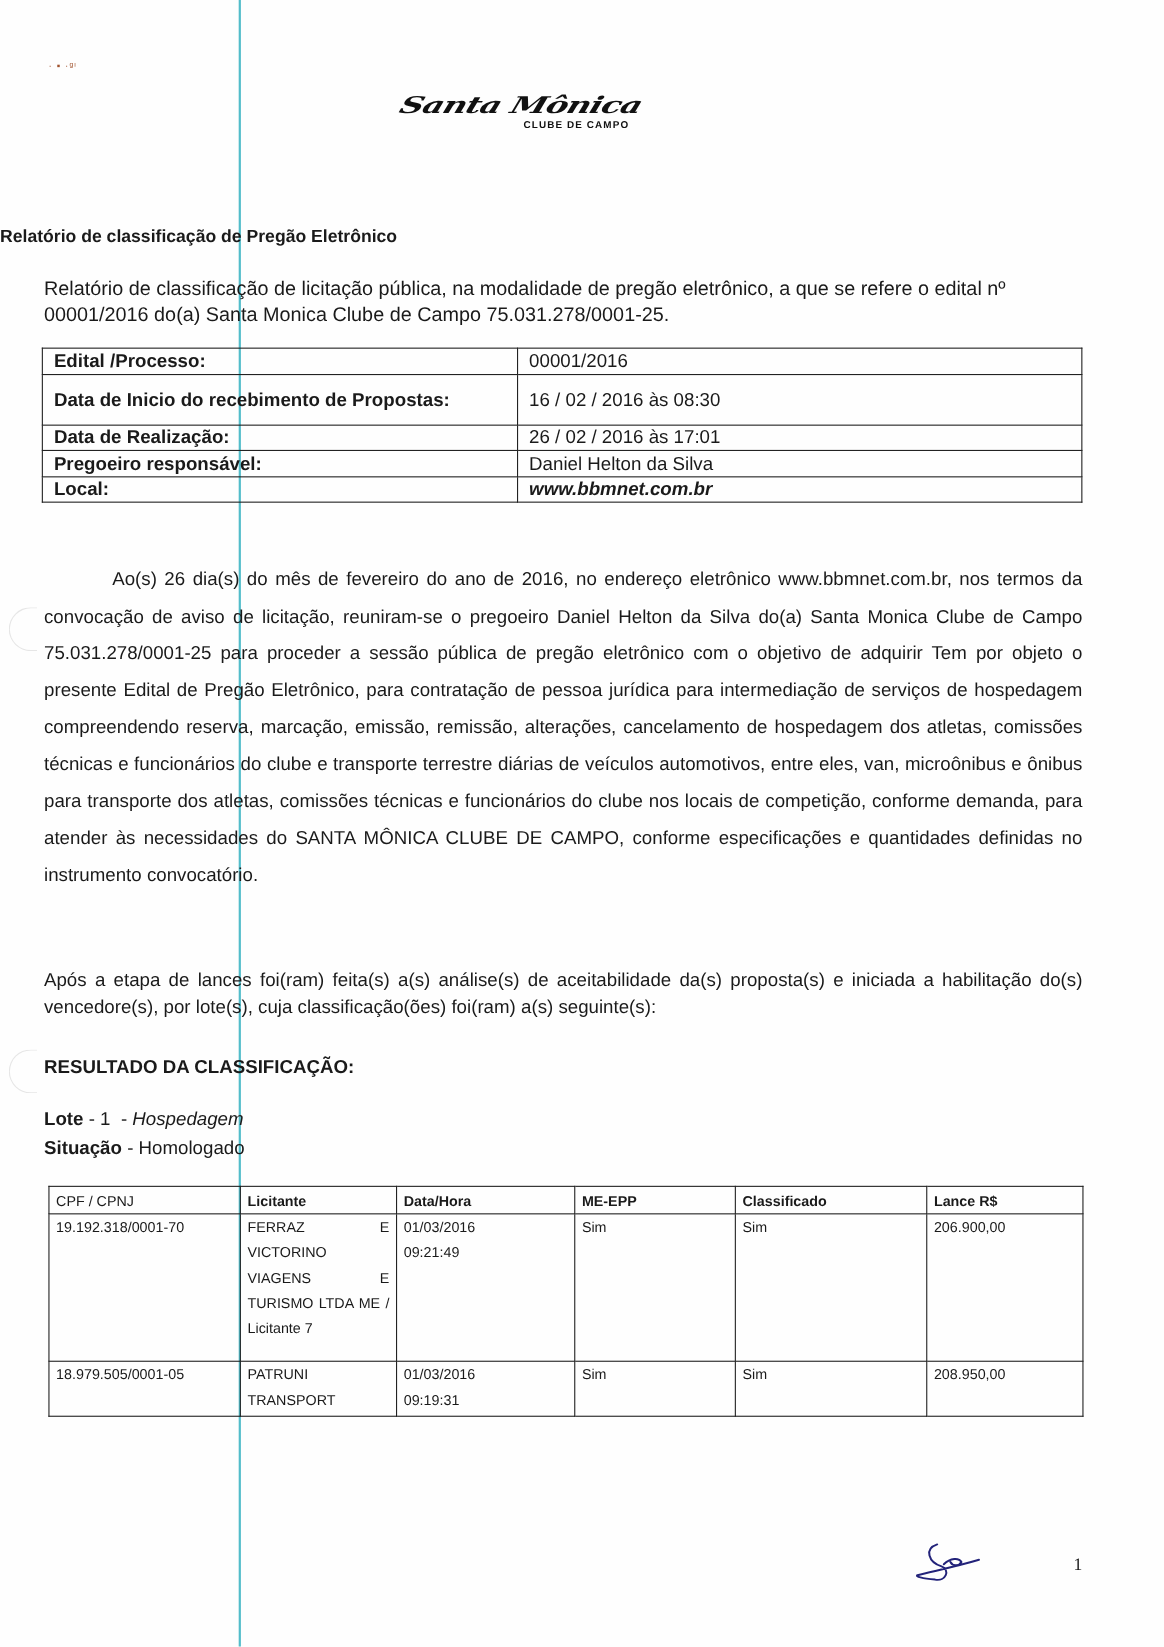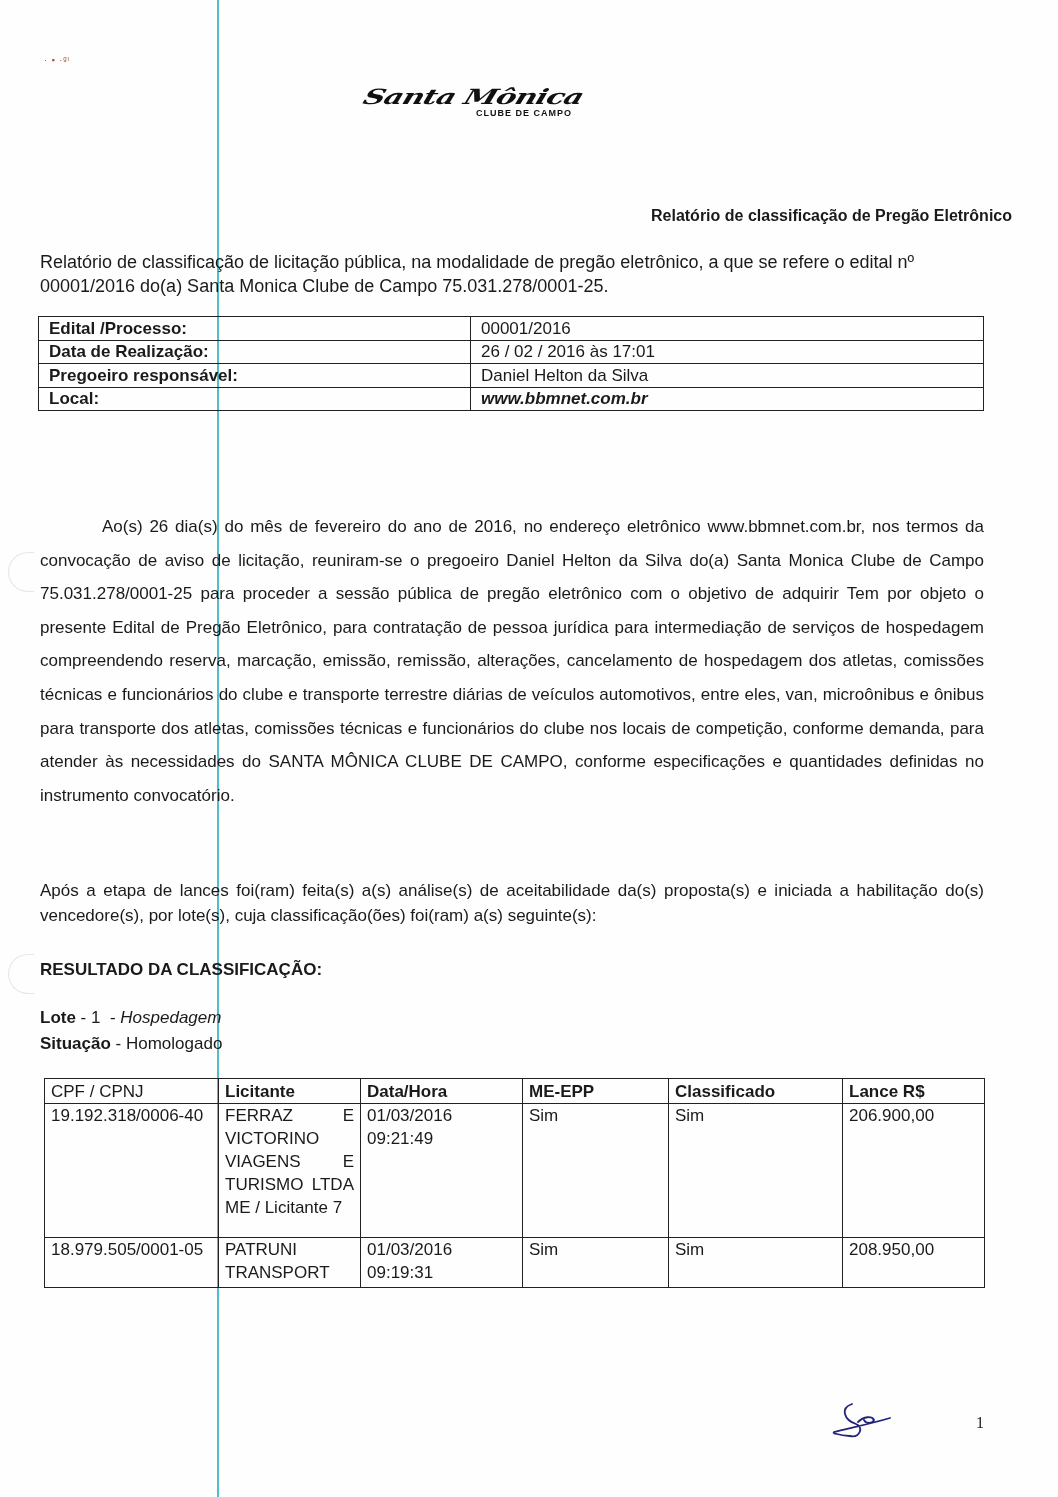--- a/index.html
+++ b/index.html
@@ -7,42 +7,42 @@
   body { position: relative; font-family: "Liberation Sans", sans-serif; color: #1a1a1a; }
 
   .scan-line { position: absolute; left: 217px; top: 0; width: 2px; height: 1497px; background: #3fb6c4; opacity: 0.9; }
   .speck { position: absolute; left: 44px; top: 55px; font-size: 9px; color: #a0522d; letter-spacing: 1px; }
   .punch { position: absolute; width: 26px; height: 40px; border: 1px solid #e6e6e6; border-right: none; border-radius: 20px 0 0 20px; }
 
   .logo { position: absolute; left: 368px; top: 84px; width: 300px; height: 36px; }
   .logo-script { position: absolute; left: 0; top: 0; font-family: "DejaVu Serif", serif; font-style: italic; font-weight: bold; font-size: 30px; letter-spacing: -1px; color: #111; transform: skewX(-18deg) scaleY(0.7); transform-origin: left top; white-space: nowrap; }
   .logo-sub { position: absolute; left: 108px; top: 24px; font-size: 9px; font-weight: bold; letter-spacing: 1px; color: #111; }
 
-  .title { position: absolute; left: 0; width: 1012px; top: 207px; text-align: right; font-weight: bold; font-size: 16px; }
+  .title { position: absolute; left: 0; width: 1012px; top: 207px; text-align: left; font-weight: bold; font-size: 16px; }
 
   .intro { position: absolute; left: 40px; top: 250px; width: 944px; font-size: 18px; line-height: 24px; }
 
   table { border-collapse: collapse; }
   .info-table { position: absolute; left: 38px; top: 316px; width: 946px; font-size: 17px; }
   .info-table td { border: 1.5px solid #222; padding: 0 10px; vertical-align: middle; line-height: 22px; }
   .info-table td.lbl { width: 432px; font-weight: bold; }
   .info-table td.justify { text-align: justify; text-align-last: left; }
   .italic-bold { font-style: italic; font-weight: bold; }
 
   .para { position: absolute; left: 40px; top: 510px; width: 944px; font-size: 17px; line-height: 33.6px; text-align: justify; }
   .para .indent { display: inline-block; width: 62px; }
 
   .after { position: absolute; left: 40px; top: 878px; width: 944px; font-size: 17px; line-height: 25px; text-align: justify; }
 
   .result-heading { position: absolute; left: 40px; top: 960px; font-size: 17px; font-weight: bold; }
   .lote { position: absolute; left: 40px; top: 1005px; font-size: 17px; line-height: 26px; }
   .lote b { font-weight: bold; }
   .lote i { font-style: italic; }
 
-  .res-table { position: absolute; left: 44px; top: 1078px; width: 940px; font-size: 17px; table-layout: fixed; }
+  .res-table { position: absolute; left: 44px; top: 1078px; width: 940px; font-size: 13px; table-layout: fixed; }
   .res-table th, .res-table td { border: 1.5px solid #222; padding: 0 6px; vertical-align: top; line-height: 23px; text-align: left; }
   .res-table th { font-weight: bold; padding-top: 1px; }
   .res-table td.lic { text-align: justify; text-align-last: left; }
   .res-table td.cpf { word-break: break-all; }
 
   .signature { position: absolute; left: 830px; top: 1402px; width: 70px; height: 40px; }
   .page-num { position: absolute; left: 976px; top: 1414px; font-family: "Liberation Serif", serif; font-size: 16px; }
 </style>
 </head>
 <body>
@@ -59,20 +59,24 @@
 
 <div class="title">Relatório de classificação de Pregão Eletrônico</div>
 
 <div class="intro">Relatório de classificação de licitação pública, na modalidade de pregão eletrônico, a que se refere o edital nº 00001/2016 do(a) Santa Monica Clube de Campo 75.031.278/0001-25.</div>
 
 <table class="info-table">
   <tbody>
   <tr style="height:24px">
     <td class="lbl">Edital /Processo:</td>
     <td>00001/2016</td>
+  </tr>
+  <tr style="height:46px">
+    <td class="lbl justify">Data de Inicio do recebimento de Propostas:</td>
+    <td>16 / 02 / 2016 às 08:30</td>
   </tr>
   <tr style="height:22px">
     <td class="lbl">Data de Realização:</td>
     <td>26 / 02 / 2016 às 17:01</td>
   </tr>
   <tr style="height:24px">
     <td class="lbl">Pregoeiro responsável:</td>
     <td>Daniel Helton da Silva</td>
   </tr>
   <tr style="height:22px">
@@ -105,21 +109,21 @@
   <tbody>
       <tr style="height:24px">
     <th style="font-weight:normal">CPF / CPNJ</th>
     <th>Licitante</th>
     <th>Data/Hora</th>
     <th>ME-EPP</th>
     <th>Classificado</th>
     <th>Lance R$</th>
   </tr>
   <tr style="height:134px">
-    <td class="cpf">19.192.318/0006-40</td>
+    <td class="cpf">19.192.318/0001-70</td>
     <td class="lic">FERRAZ E VICTORINO VIAGENS E TURISMO LTDA ME / Licitante 7</td>
     <td>
           <div>01/03/2016</div>
           <div>09:21:49</div>
         </td>
     <td>Sim</td>
     <td>Sim</td>
     <td>206.900,00</td>
   </tr>
   <tr style="height:50px">

